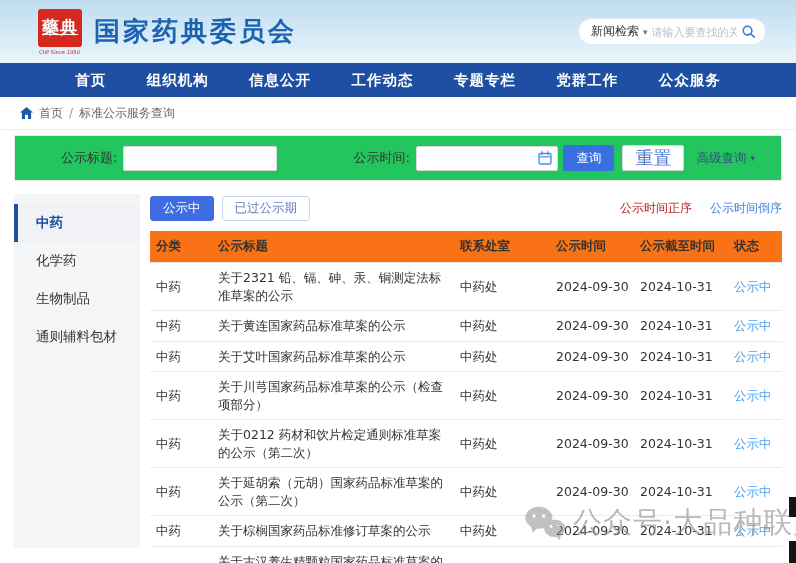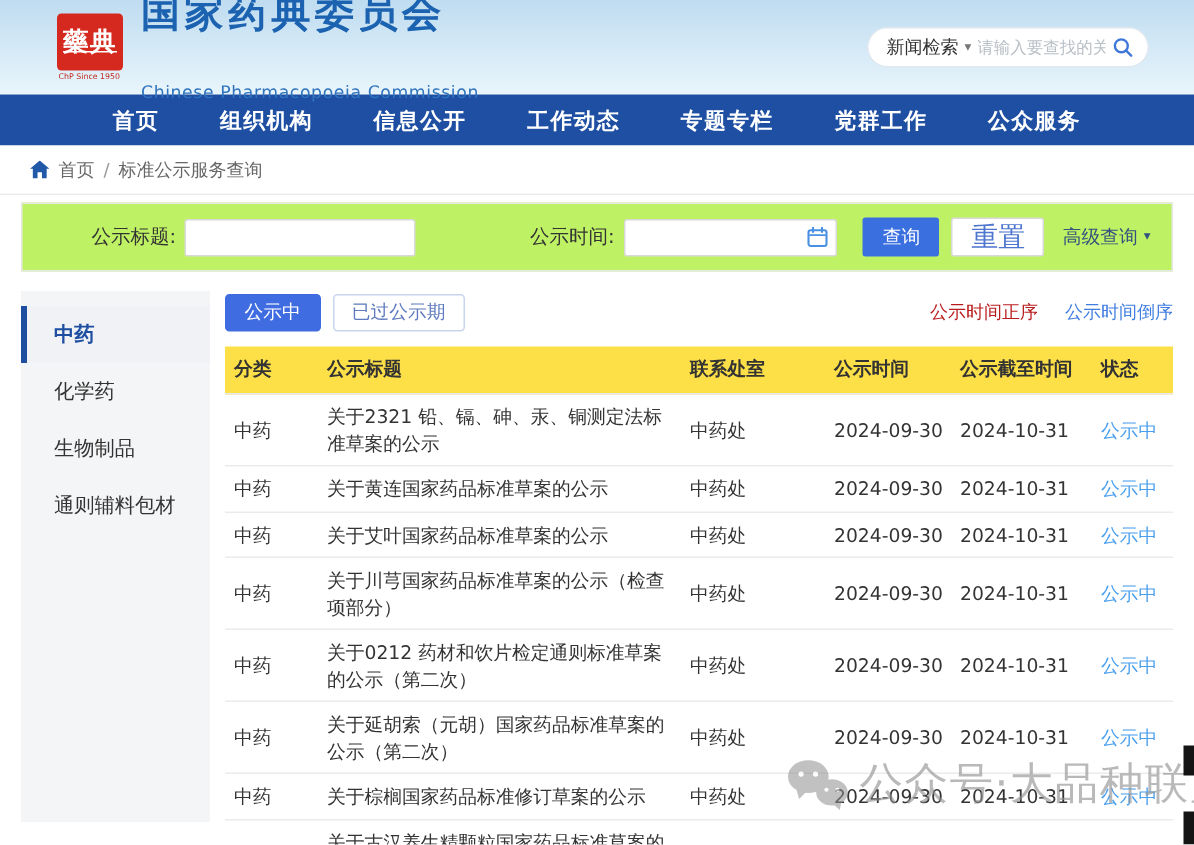--- a/index.html
+++ b/index.html
@@ -34,22 +34,22 @@
 
   
   .breadcrumb-bar { height:33px; display:flex; align-items:center; gap:6px; padding:0 20px;
     border-bottom:1px solid #ececec; background:#fff; }
   .icon-home { width:13px; height:12px; }
   .crumb { font-size:12px; color:#666; cursor:pointer; }
   .crumb-sep { font-size:12px; color:#999; }
   .crumb-current { font-size:12px; color:#666; }
 
   
-  .filter-card { margin:5px 14px 0 14px; height:46px; border:1px solid #e7e7e7; background:#bef264;
-    display:flex; align-items:center; padding:0 14px 0 0; }
+  .filter-card { margin:5px 14px 0 14px; height:46px; border:1px solid #e7e7e7; background:#22c55e;
+    display:flex; align-items:center; padding:0 26px 0 0; }
   .f-label { font-size:13px; color:#333; }
   .lbl-title { margin-left:46px; }
   .lbl-time { margin-left:76px; }
   .f-input { width:154px; height:25px; border:1px solid #d9d9d9; border-radius:2px; margin-left:6px;
     font-size:12px; padding:0 6px; outline:none; color:#333; }
   .time-wrap { position:relative; margin-left:6px; }
   .time-input { width:142px; height:25px; border:1px solid #d9d9d9; border-radius:2px;
     font-size:12px; padding:0 26px 0 6px; outline:none; color:#333; }
   .icon-cal { position:absolute; right:6px; top:5px; width:14px; height:14px; cursor:pointer; }
   .filter-actions { margin-left:auto; display:flex; align-items:center; gap:8px; }
@@ -73,21 +73,21 @@
   .tab-active { background:#3f6ce0; color:#fff; border:1px solid #3f6ce0; border-radius:3px;
     height:25px; padding:0 12px; font-size:12.5px; cursor:pointer; }
   .tab-inactive { background:#fff; color:#5e7bbf; border:1px solid #c9d4ee; border-radius:3px;
     height:25px; padding:0 12px; font-size:12.5px; margin-left:8px; cursor:pointer; }
   .toolbar-spacer { flex:1; }
   .sort-asc { font-size:12px; color:#b91c1c; cursor:pointer; margin-right:18px; }
   .sort-desc { font-size:12px; color:#3f7de0; cursor:pointer; }
 
   table.ann { width:100%; border-collapse:collapse; table-layout:fixed; }
   table.ann th { font-size:12.5px; color:#333; font-weight:bold; text-align:left;
-    background:#fde047; border-bottom:1px solid #e8e8e8; padding:7px 4px 7px 6px; }
+    background:#f97316; border-bottom:1px solid #e8e8e8; padding:7px 4px 7px 6px; }
   table.ann td { font-size:12.5px; color:#333; border-bottom:1px solid #ebebeb;
     padding:6px 4px 6px 6px; line-height:1.4; vertical-align:middle; }
   col.c1{width:62px;} col.c2{width:242px;} col.c3{width:96px;} col.c4{width:84px;}
   col.c5{width:94px;} col.c6{width:54px;}
   .status-link { color:#4ba0ee; text-decoration:none; cursor:pointer; }
   td.title-cell { cursor:pointer; }
 
   
   .watermark { position:absolute; left:524px; top:503px; display:flex; align-items:center; gap:7px;
     pointer-events:none; }
@@ -104,21 +104,20 @@
 
 <div class="page">
 
   <div class="site-header">
     <div class="seal">
       <div class="seal-box">藥典</div>
       <div class="seal-caption">ChP  Since 1950</div>
     </div>
     <div class="brand-text">
       <div class="site-title">国家药典委员会</div>
-      <div class="site-subtitle">Chinese Pharmacopoeia Commission</div>
     </div>
     <div class="header-spacer"></div>
     <div class="search-pill">
       <span class="search-cat">新闻检索</span>
       <span class="caret">▾</span>
       <input class="search-input" type="text" placeholder="请输入要查找的关键字" style="">
       <svg class="icon-search" viewBox="0 0 16 16">
         <circle cx="7" cy="7" r="4.6" fill="none" stroke="#3e77d8" stroke-width="1.7"></circle>
         <line x1="10.4" y1="10.4" x2="14" y2="14" stroke="#3e77d8" stroke-width="1.7" stroke-linecap="round"></line>
       </svg>

